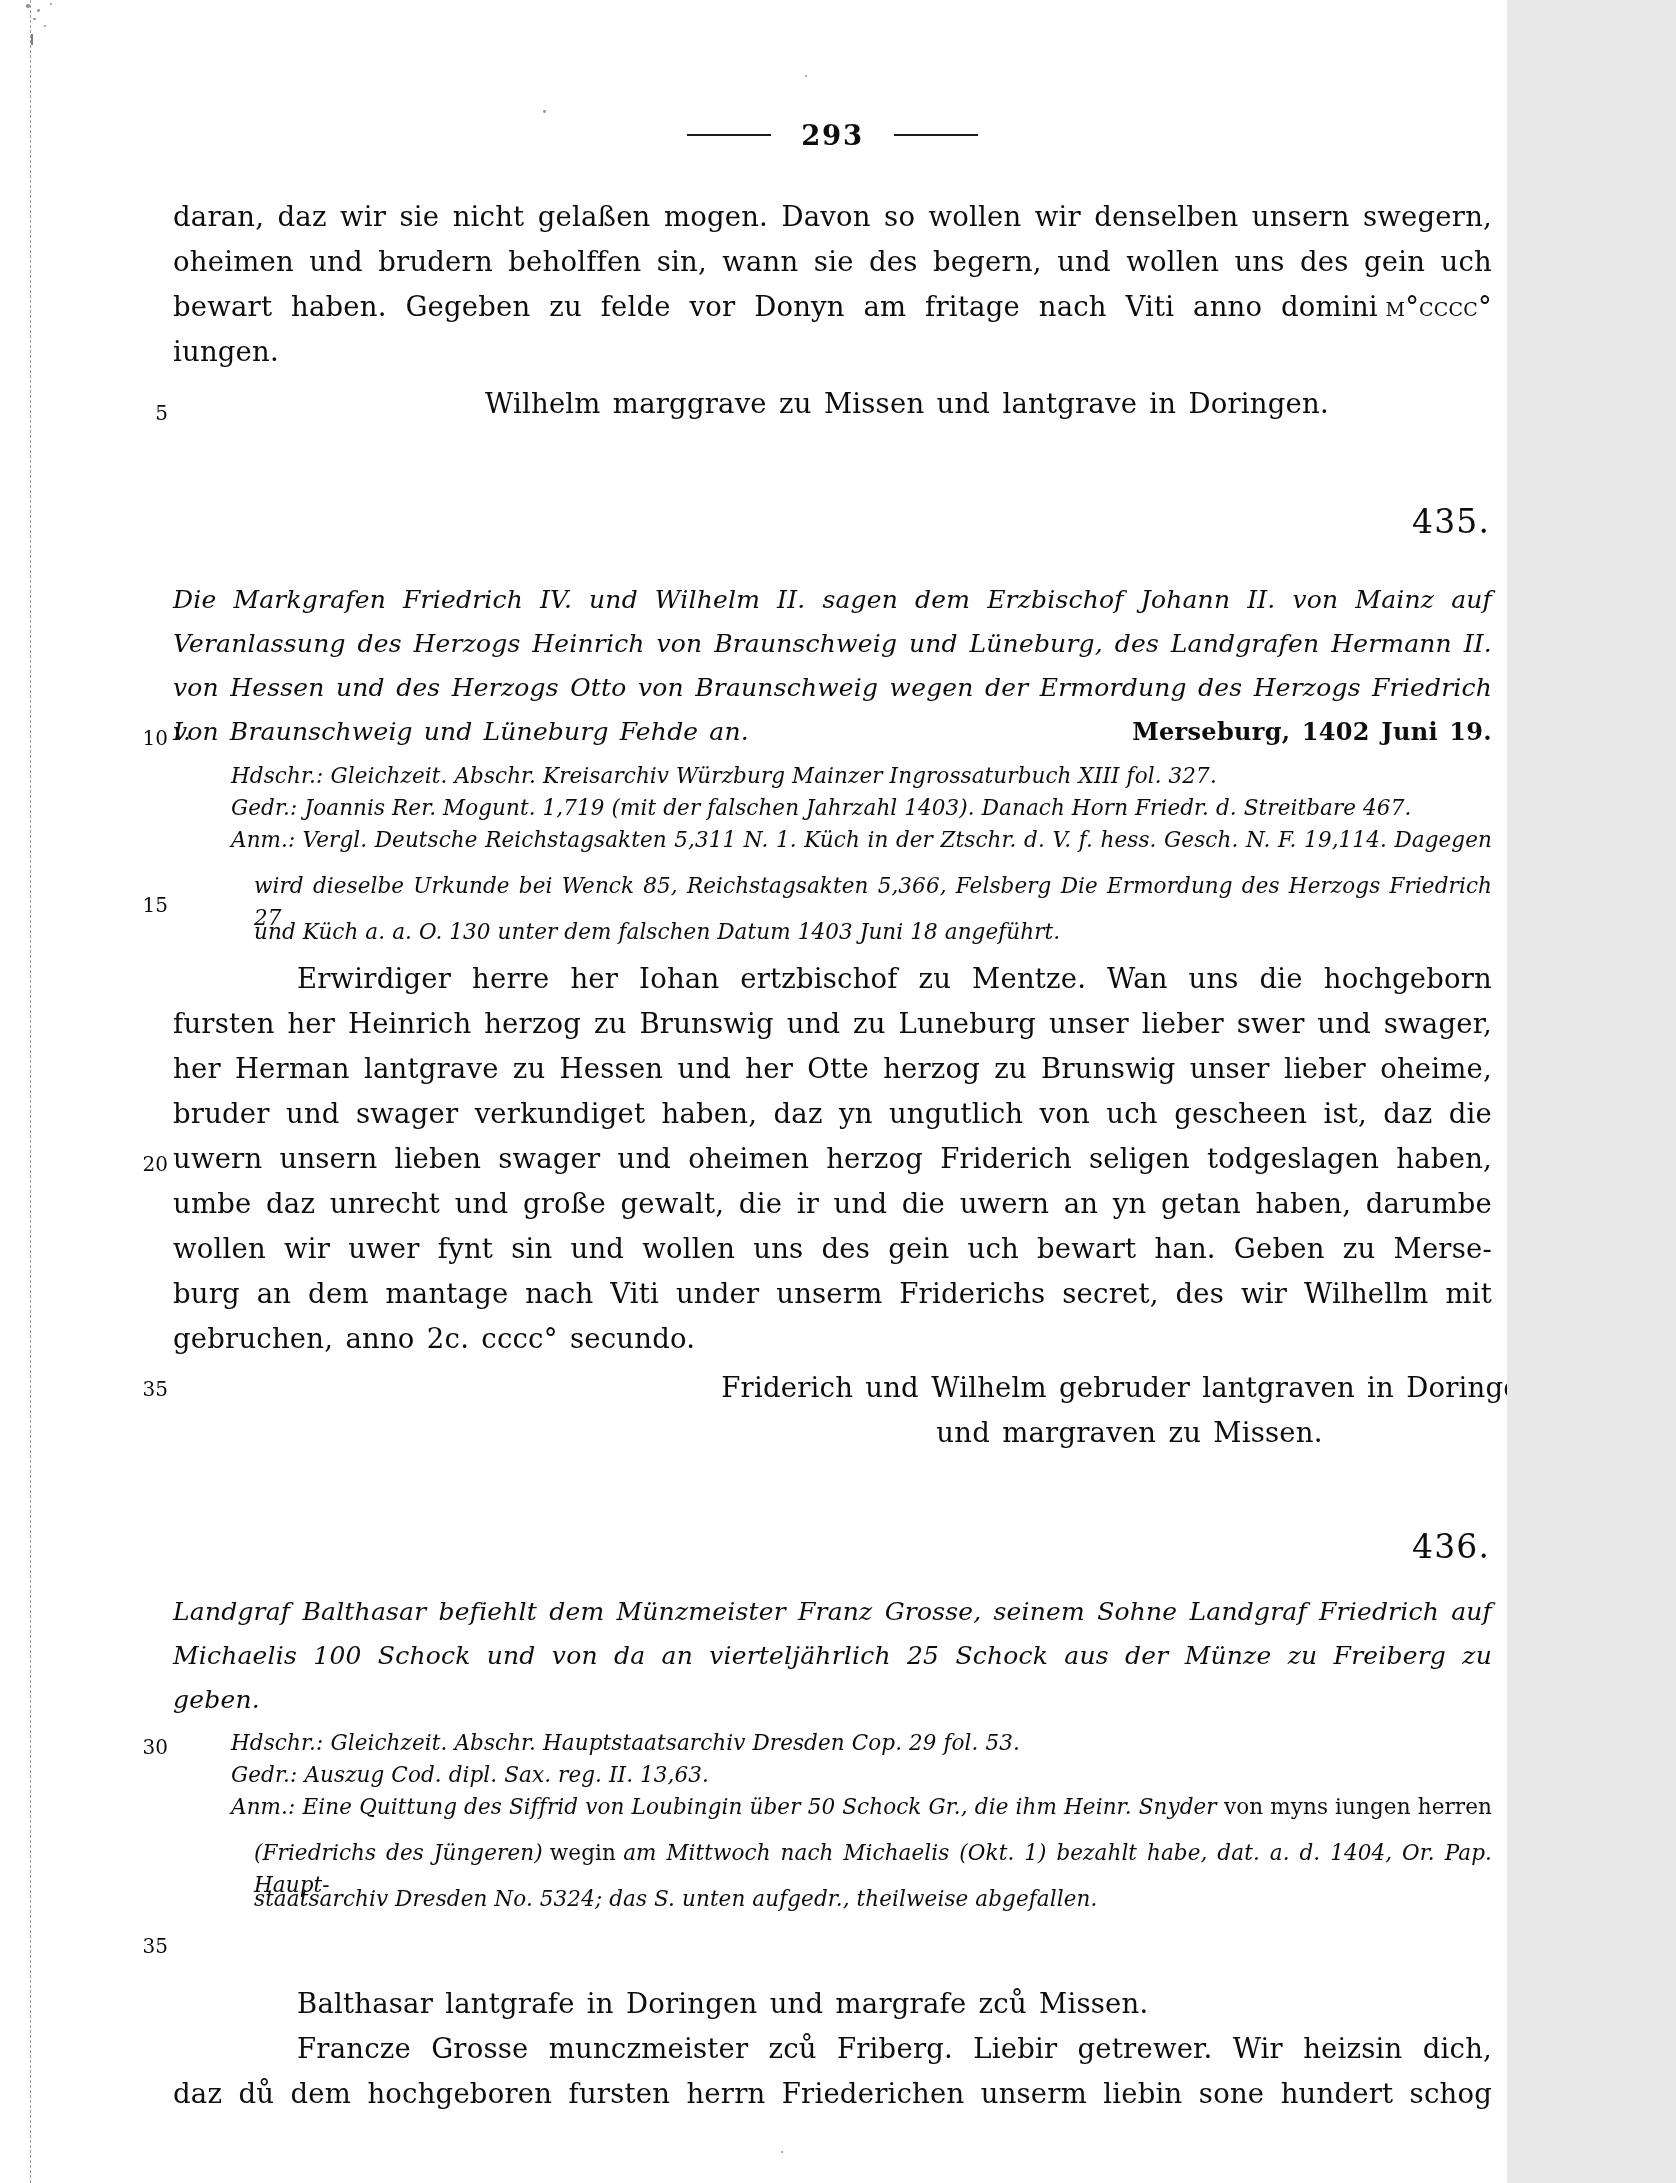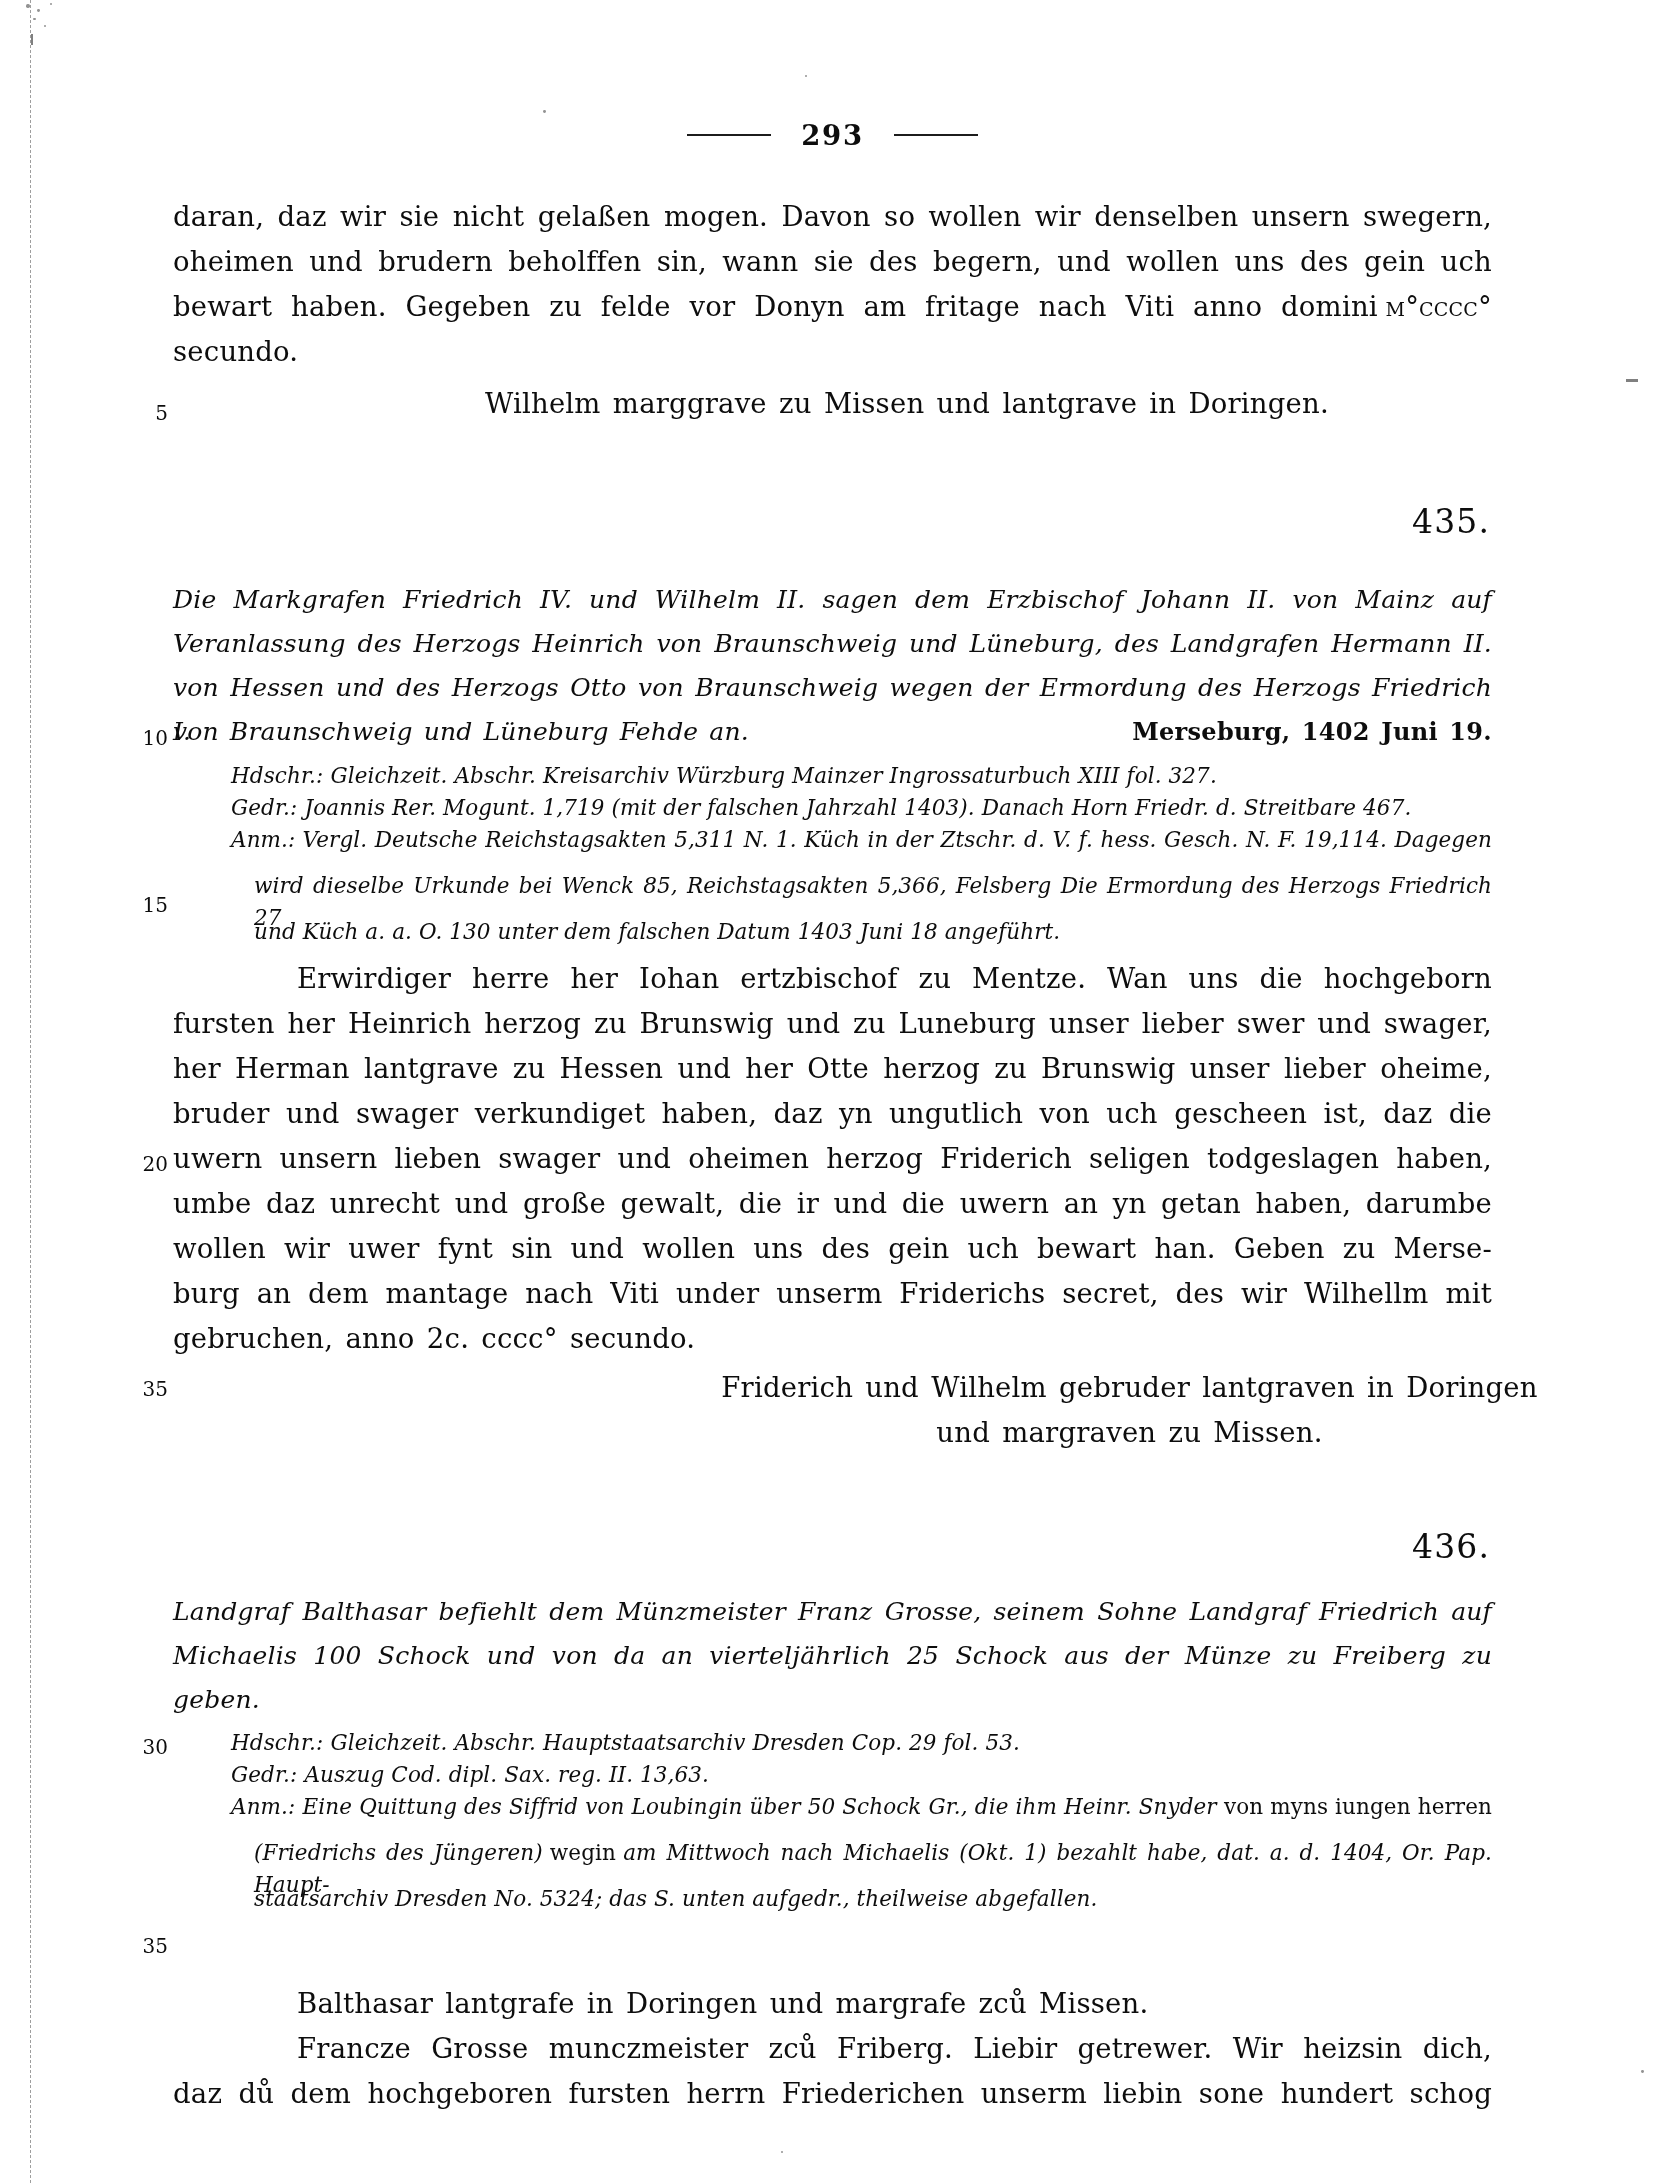--- a/index.html
+++ b/index.html
@@ -1,18 +1,18 @@
 <!DOCTYPE html>
 <html style="font-size:8.8px"><head>
 <meta charset="utf-8">
 <style>
   html,body{margin:0;padding:0;background:#e8e8e8;}
   .page{
     position:relative;
-    width:1676px;height:2183px;
+    width:1507px;height:2183px;
     background:#ffffff;
     color:#0d0d0d;
     font-family:"DejaVu Serif","Liberation Serif",serif;
     overflow:hidden;
   }
   
   .blk{position:absolute;left:173px;width:1319px;}
   .line{display:block;white-space:nowrap;}
   .wrapline{white-space:normal;}
   .just{white-space:normal;text-align:justify;text-align-last:justify;}
@@ -67,21 +67,21 @@
   <div class="header">
     <div class="rule"></div>
     <div class="pagenum">293</div>
     <div class="rule"></div>
   </div>
 
   <div class="blk bodytext" style="top:194px">
     <div class="line just">daran, daz wir sie nicht gelaßen mogen.  Davon so wollen wir denselben unsern swegern,</div>
     <div class="line just">oheimen und brudern beholffen sin, wann sie des begern, und wollen uns des gein uch</div>
     <div class="line just"><span>bewart haben.  Gegeben zu felde vor Donyn am fritage nach Viti anno domini</span><span class="sc">m°cccc°</span></div>
-    <div class="line">secundo.</div>
+    <div class="line">iungen.</div>
   </div>
   <div class="sig434" style="top:387px">Wilhelm marggrave zu Missen und lantgrave in Doringen.</div>
   <div class="lineno" style="top:401px">5</div>
 
   <div class="docnum" style="top:502px">435.</div>
 
   <div class="blk regest" style="top:578px">
     <div class="line just">Die Markgrafen Friedrich IV. und Wilhelm II. sagen dem Erzbischof Johann II. von Mainz auf</div>
     <div class="line just">Veranlassung des Herzogs Heinrich von Braunschweig und Lüneburg, des Landgrafen Hermann II.</div>
     <div class="line just">von Hessen und des Herzogs Otto von Braunschweig wegen der Ermordung des Herzogs Friedrich I.</div>

